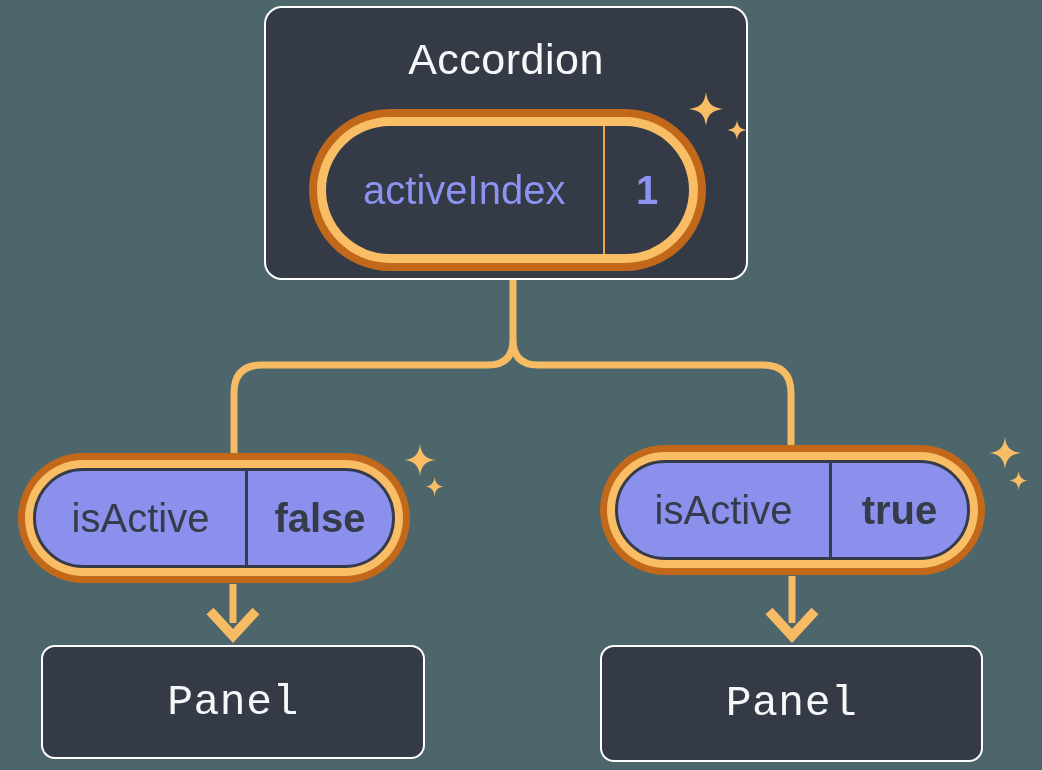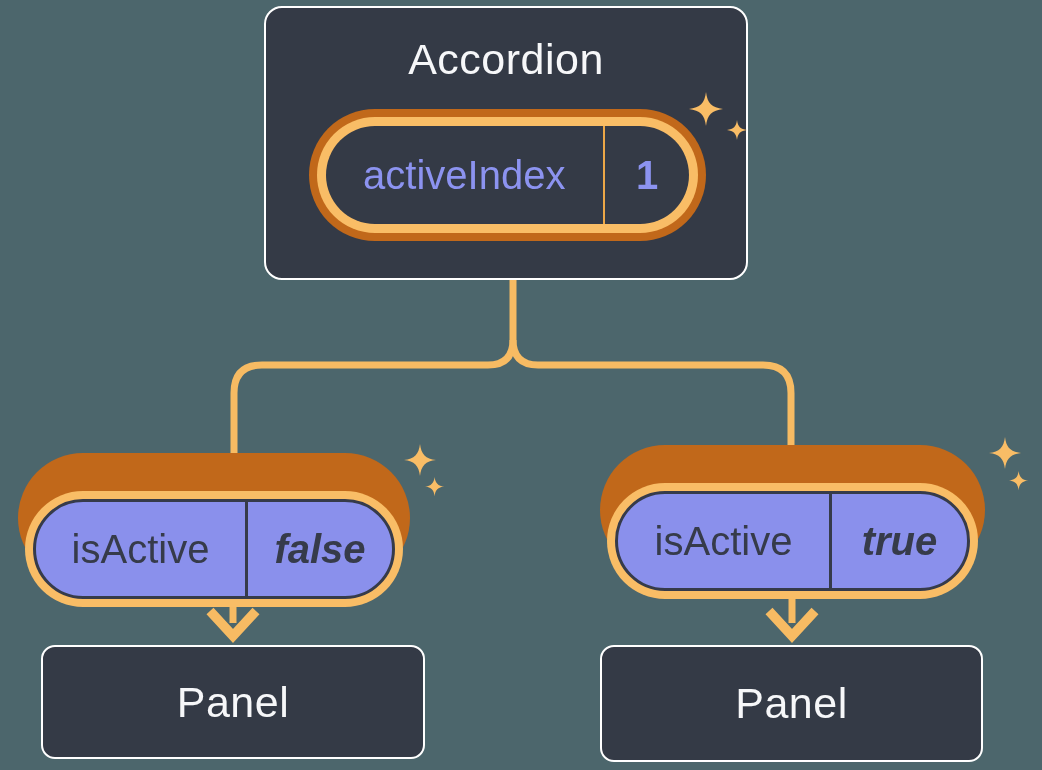--- a/index.html
+++ b/index.html
@@ -36,20 +36,21 @@
     letter-spacing: 0.5px;
   }
   .root-node { left: 264px; top: 6px; width: 484px; height: 274px; }
   .root-node .node-title { margin-top: 27px; }
 
   .panel-node {
     border-radius: 14px;
     display: flex;
     align-items: center;
     justify-content: center;
+    font-family: Liberation Mono, monospace;
   }
   .panel-left  { left: 41px;  top: 645px; width: 384px; height: 114px; }
   .panel-right { left: 600px; top: 645px; width: 383px; height: 117px; }
 
   
   .pill {
     position: absolute;
     border-radius: 999px;
     background: #C1681A;
     padding: 8px;
@@ -70,36 +71,36 @@
   .pill-section {
     display: flex;
     align-items: center;
     justify-content: center;
     font-size: 40px;
   }
   .pill-label { flex: 1; }
   .pill-divider { width: 3px; }
 
   
-  .state-pill { left: 43px; top: 101px; width: 397px; height: 132px; }
+  .state-pill { left: 43px; top: 101px; width: 397px; height: 162px; }
   .state-pill .pill-core { background: #343A46; }
   .state-pill .pill-section { color: #8C93F0; }
   .state-pill .pill-divider { background: #ECA747; width: 2.5px; }
   .state-pill .pill-value { width: 84px; font-weight: 700; }
 
   
   .prop-pill { padding: 7px; }
-  .prop-pill .pill-mid { padding: 8px; margin-top: 31px; }
+  .prop-pill .pill-mid { padding: 8px; }
   .prop-pill .pill-core {
     background: #8A90EC;
     border: 3px solid #363B4A;
   }
   .prop-pill .pill-section { color: #363B4A; }
   .prop-pill .pill-divider { background: #363B4A; }
-  .prop-pill .pill-value { font-weight: 700; font-style: italic; }
+  .prop-pill .pill-value { font-weight: 700; }
 
   .prop-pill-left  { left: 18px;  top: 453px; width: 392px; height: 130px; }
   .prop-pill-left  .pill-value { width: 144px; }
   .prop-pill-right { left: 600px; top: 445px; width: 385px; height: 130px; }
   .prop-pill-right .pill-value { width: 135px; text-align: right; }
 
   .sparkle-group { position: absolute; pointer-events: none; }
 </style>
 </head>
 <body>

